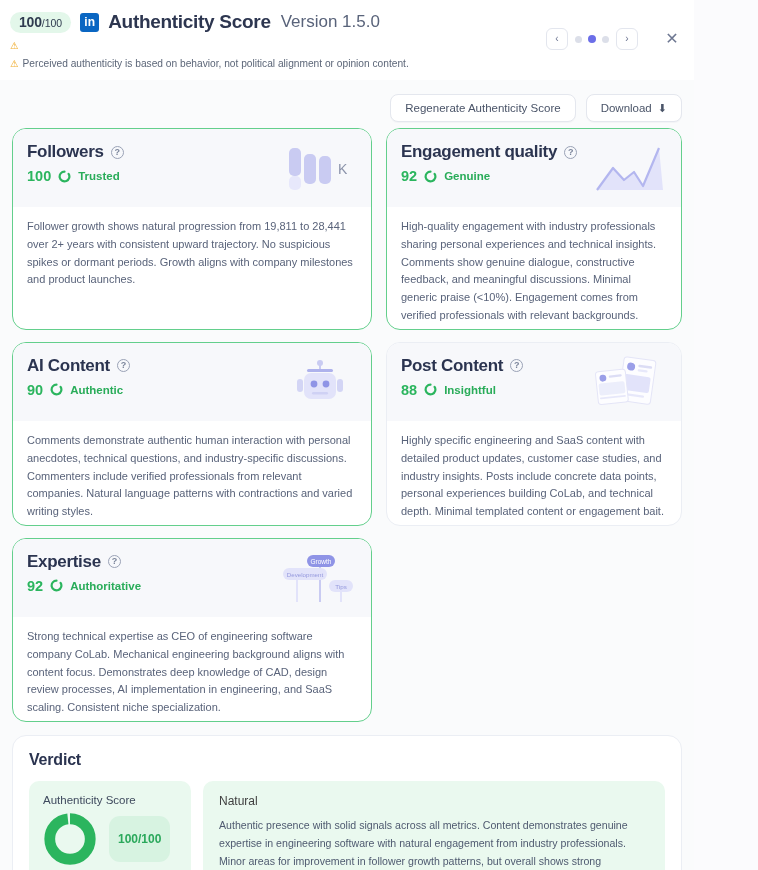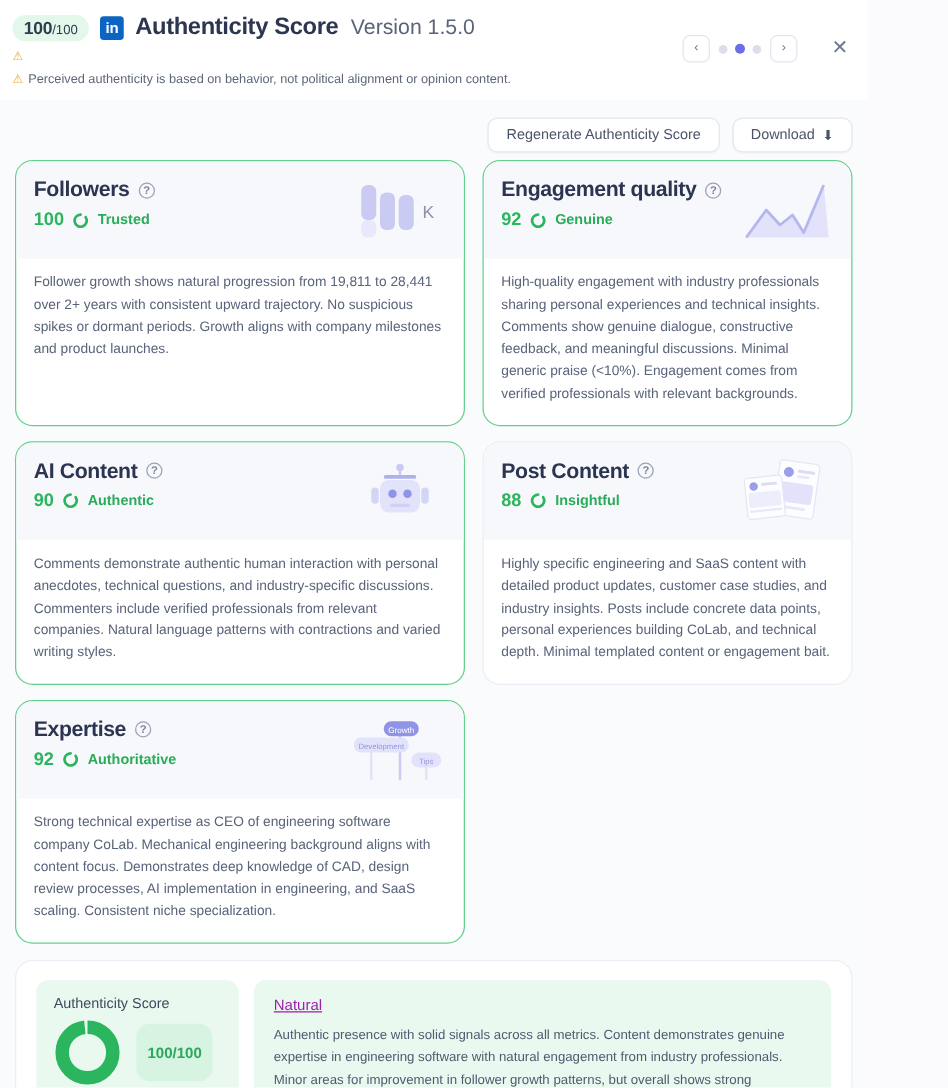--- a/index.html
+++ b/index.html
@@ -109,21 +109,21 @@
     padding: 2px 12px 0 12px;
     display: grid;
     grid-template-columns: 360px 1fr;
     gap: 12px 14px;
   }
   .card {
     background: #ffffff;
     border: 1px solid #ebeef4;
     border-radius: 14px;
     overflow: hidden;
-    padding-bottom: 15px;
+    padding-bottom: 4px;
   }
   .card.accent { border-color: #63cf8c; }
   .card-head {
     background: #f7f8fb;
     padding: 13px 14px 11px 14px;
     display: flex; justify-content: space-between; align-items: flex-start;
     min-height: 74px;
   }
   .card.plain .card-head { background: #f7f8fb; }
   .card-title {
@@ -174,21 +174,21 @@
   .donut { width: 54px; height: 54px; flex: none; }
   .vscore-pill {
     background: #d7f3e1; color: #2aa85b;
     border-radius: 11px; padding: 16px 9px;
     font-size: 12px; font-weight: 600;
   }
   .vtext {
     background: #eaf9ef; border-radius: 10px;
     flex: 1; padding: 13px 16px 14px 16px;
   }
-  .vtext-title { font-size: 12px; color: #a21caf; margin-bottom: 8px; text-decoration: underline; }
+  .vtext-title { font-size: 12px; color: #404040; margin-bottom: 8px; }
   .vtext-body { font-size: 10.6px; line-height: 1.72; color: #4f5a70; }
 </style>
 </head>
 <body>
 
 <div class="app">
 
   <div class="header">
     <div class="header-top">
       <div class="score-pill">
@@ -374,20 +374,21 @@
           <rect x="46" y="28" width="24" height="12" rx="6" fill="#e2e3fa"></rect>
           <text x="58" y="37" font-size="6.2" fill="#9498dd" text-anchor="middle" font-family="Liberation Sans, sans-serif">Tips</text>
         </svg>
       </div>
       <div class="card-body">Strong technical expertise as CEO of engineering software company CoLab. Mechanical engineering background aligns with content focus. Demonstrates deep knowledge of CAD, design review processes, AI implementation in engineering, and SaaS scaling. Consistent niche specialization.</div>
     </div>
 
   </div>
 
   <div class="verdict">
+    <div class="verdict-title">Verdict</div>
     <div class="verdict-row">
       <div class="vscore">
         <div class="vscore-label">Authenticity Score</div>
         <div class="vscore-inner">
           <svg class="donut" viewBox="0 0 40 40">
             <circle cx="20" cy="20" r="15" fill="none" stroke="#eaf9ef" stroke-width="8"></circle>
             <circle cx="20" cy="20" r="15" fill="none" stroke="#2bb55e" stroke-width="8" stroke-dasharray="92 2" stroke-dashoffset="0" transform="rotate(-90 20 20)"></circle>
           </svg>
           <div class="vscore-pill">100/100</div>
         </div>

